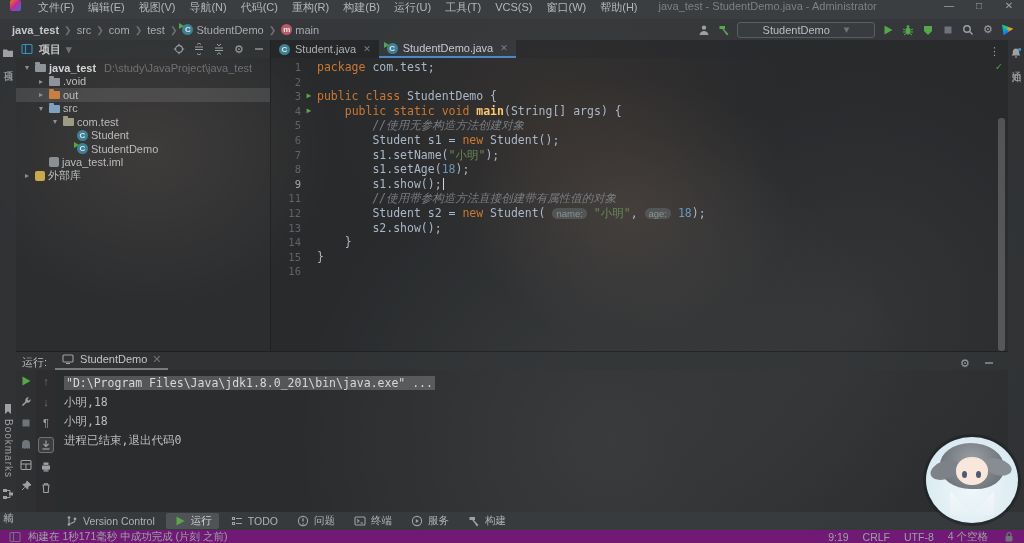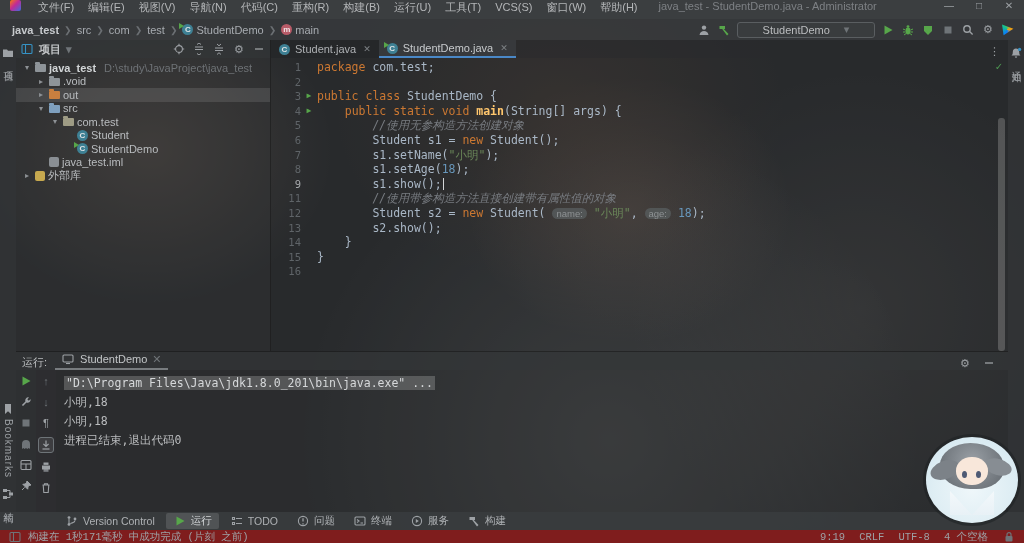--- a/index.html
+++ b/index.html
@@ -97,21 +97,21 @@
   .run-col{width:20px;display:flex;flex-direction:column;align-items:center;padding-top:4px;gap:7px;background:rgba(49,51,53,0.5);}
   .run-col + .run-col{background:rgba(49,51,53,0.3);}
   .run-col .ic.boxed{border:1px solid #6e7478;border-radius:3px;background:rgba(255,255,255,0.08);}
   #console{flex:1;font-family:"DejaVu Sans Mono",monospace;font-size:11.5px;line-height:19px;padding:4px 0 0 8px;color:#bbbdbf;overflow:hidden;}
   .con-line.sel span{background:rgba(255,255,255,0.20);color:#d6d8da;padding:0 2px;}
 
   
   #bottom-stripe{height:18px;background:rgba(56,59,61,0.95);display:flex;align-items:center;font-size:10.5px;color:#aeb1b4;padding-left:58px;gap:4px;}
   .bot-item{display:flex;align-items:center;gap:4px;padding:1px 7px;border-radius:2px;}
   .bot-item.active{background:rgba(255,255,255,0.13);color:#d2d5d7;}
-  #statusbar{height:13px;background:#7f1d1d;display:flex;align-items:center;font-size:10.5px;color:#9da1a5;padding:0 8px;gap:6px;font-family:Liberation Mono, monospace;}
+  #statusbar{height:13px;background:#701a75;display:flex;align-items:center;font-size:10.5px;color:#9da1a5;padding:0 8px;gap:6px;}
   #status-right{margin-left:auto;display:flex;gap:14px;align-items:center;}
 
   
   #avatar{position:absolute;right:6px;bottom:20px;width:92px;height:86px;border-radius:50%;
     background:radial-gradient(circle at 50% 60%, #eff7fa 0%, #dfeef4 55%, #cfe4ee 100%);
     box-shadow:0 0 0 3px rgba(30,32,34,0.55);overflow:hidden;}
   #avatar .hair{position:absolute;left:14px;top:6px;width:64px;height:46px;border-radius:50% 55% 45% 50%;
     background:radial-gradient(circle at 50% 40%, #9aa0a6, #6f757b 75%);}
   #avatar .hair::before{content:"";position:absolute;left:-10px;top:18px;width:30px;height:18px;border-radius:50%;background:#7c8288;transform:rotate(-20deg);}
   #avatar .hair::after{content:"";position:absolute;right:-8px;top:16px;width:28px;height:16px;border-radius:50%;background:#878d93;transform:rotate(16deg);}

